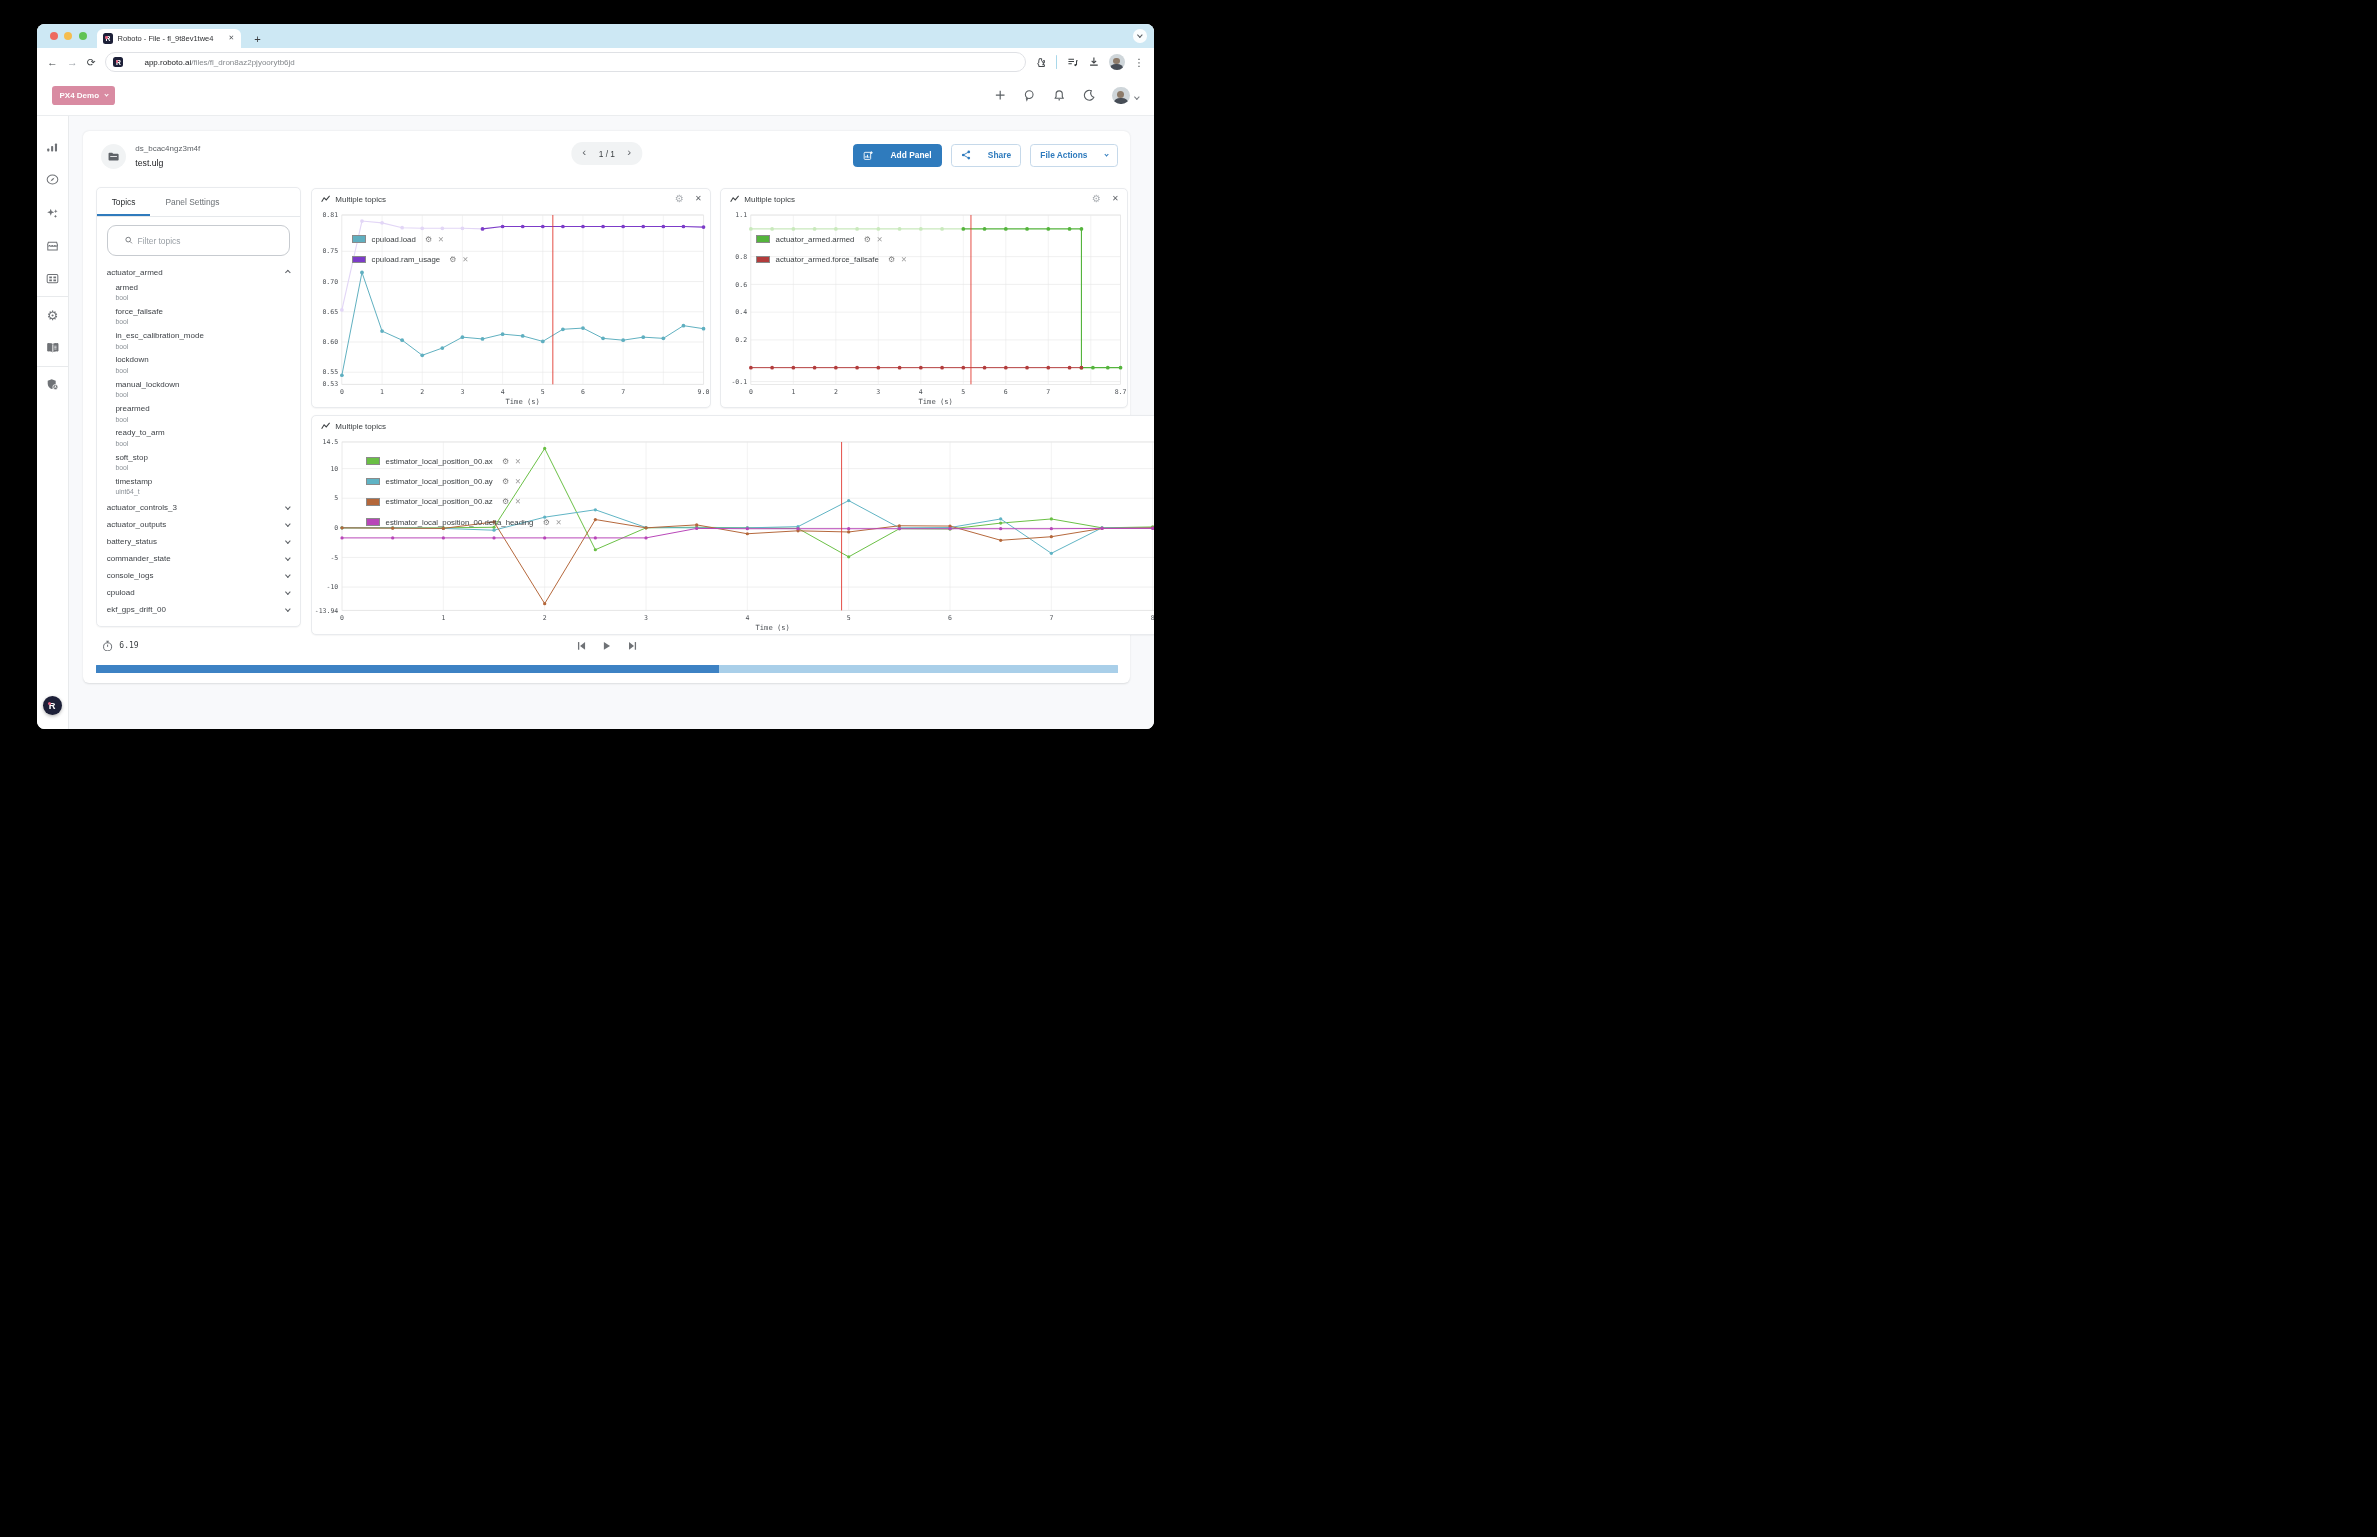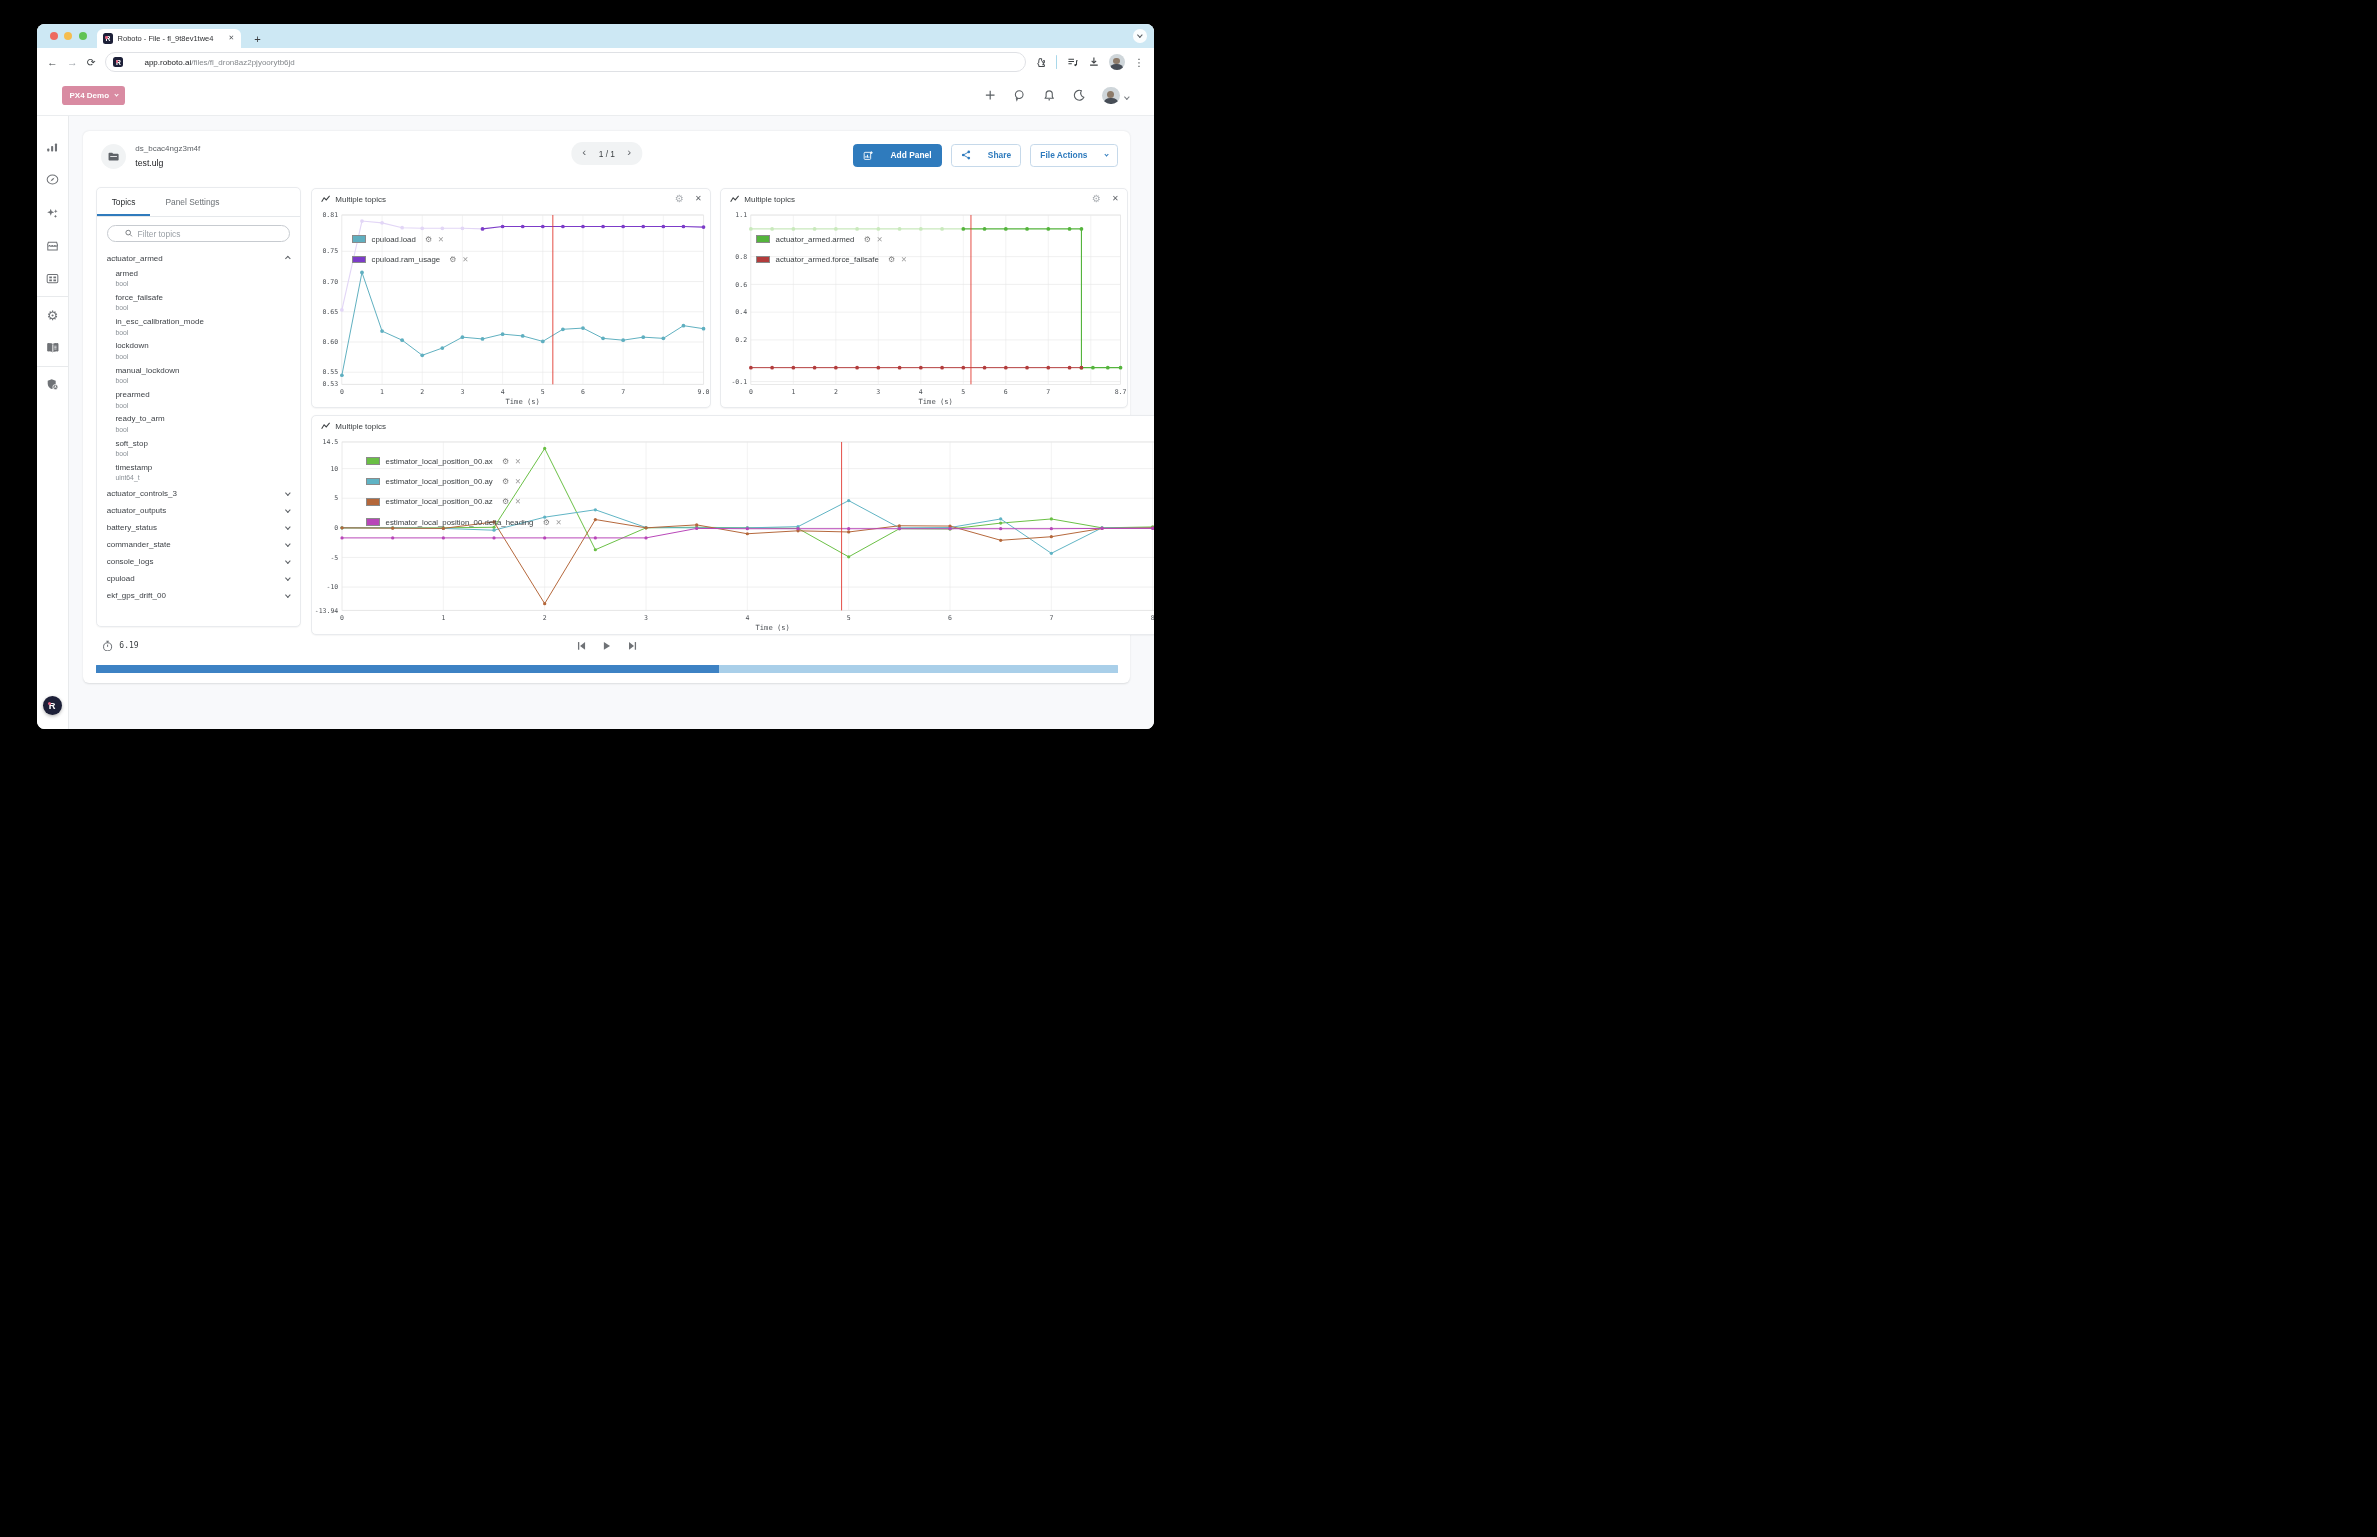--- a/index.html
+++ b/index.html
@@ -27,21 +27,21 @@
   .url-text { font-size:8px; white-space:nowrap; overflow:hidden; }
   .url-text .dom { color:#202124; } .url-text .path { color:#85898d; }
   .tb-right { display:flex; align-items:center; gap:9.3px; }
   .sep { width:1.2px; height:13.7px; background:#a9d8ea; border-radius:0.6px; }
   .avatar { width:16px; height:16px; border-radius:50%; background:#cfd6da; position:relative; overflow:hidden; flex:none; }
   .avatar::before { content:""; position:absolute; left:50%; top:22%; width:42%; height:42%; margin-left:-21%; border-radius:50%; background:#8d7b6a; }
   .avatar::after { content:""; position:absolute; left:50%; top:62%; width:80%; height:55%; margin-left:-40%; border-radius:45% 45% 0 0; background:#474d56; }
   .kebab { font-size:10px; color:#3c4043; }
 
   
-  .appbar { height:39px; background:#fff; border-bottom:0.6px solid #ebedef; display:flex; align-items:center; padding:0 25px; }
+  .appbar { height:39px; background:#fff; border-bottom:0.6px solid #ebedef; display:flex; align-items:center; padding:0 15px; }
   .proj-btn { height:18.7px; background:#d98ba2; color:#fff; border:none; border-radius:3.1px; font-size:8px; font-weight:bold; display:flex; align-items:center; gap:5.6px; padding:0 7.5px; font-family:inherit; }
   .proj-btn .chev { border-color:#fff; width:3.1px; height:3.1px; margin-top:-1.2px; }
   .appbar-right { margin-left:auto; display:flex; align-items:center; gap:17px; }
   .appbar-right svg { display:block; }
   .appbar .avatar { width:17.4px; height:17.4px; }
   .av-chev { margin-left:-11.2px; }
   .av-chev .chev { border-color:#7b7f84; }
 
   
   .main { display:flex; height:615px; }
@@ -64,21 +64,21 @@
   .btn-primary { background:#2f7bbd; color:#fff; border-color:#2f7bbd; }
   .btn-outline { background:#fff; color:#2f7bbd; border-color:#c6d9ea; }
   .btn .chev { border-color:#2f7bbd; width:3.1px; height:3.1px; }
 
   
   .tpanel { position:absolute; left:12.4px; top:56px; width:205px; height:440px; background:#fff; border:0.6px solid #e9ebee; border-radius:5px; box-shadow:0 0.6px 1.2px rgba(0,0,0,.04); display:flex; flex-direction:column; overflow:hidden; }
   .ttabs { height:29px; border-bottom:0.6px solid #e5e8eb; display:flex; flex:none; }
   .ttab { padding:0 15px; display:flex; align-items:center; font-size:8.4px; color:#6b7075; position:relative; }
   .ttab.active { color:#2b2e31; }
   .ttab.active::after { content:""; position:absolute; left:0; right:0; bottom:0; height:1.9px; background:#2f7bbd; }
-  .filter-box { margin:8.7px 10px 6.2px; height:17px; border:0.6px solid #c7cbd0; border-radius:9px; display:flex; align-items:center; gap:5px; padding:0 17px; flex:none; }
+  .filter-box { margin:8.7px 10px 6.2px; height:31px; border:0.6px solid #c7cbd0; border-radius:9px; display:flex; align-items:center; gap:5px; padding:0 17px; flex:none; }
   .filter-box input { border:none; outline:none; font-size:8.4px; color:#3c4043; width:100%; font-family:inherit; }
   .filter-box input::placeholder { color:#9aa0a6; }
   .topic-list { flex:1; overflow:hidden; padding:1.2px 10px 0; }
   .t-group { height:17px; display:flex; align-items:center; justify-content:space-between; font-size:8px; color:#3f4348; }
   .t-group .chev { border-color:#5f6368; }
   .t-group .chev.up { transform:rotate(-135deg); margin-top:1.9px; }
   .t-field { padding:1.9px 0 2.5px 8.7px; }
   .t-field .n { font-size:8px; color:#3f4348; line-height:10.6px; }
   .t-field .t { font-size:6.8px; color:#8a9096; line-height:9.3px; }
 

